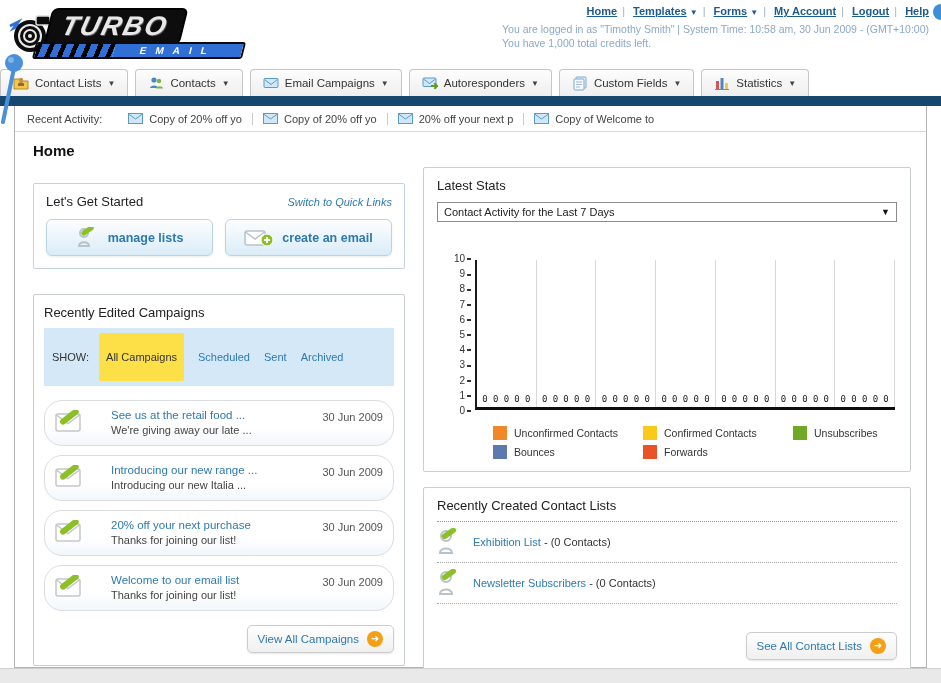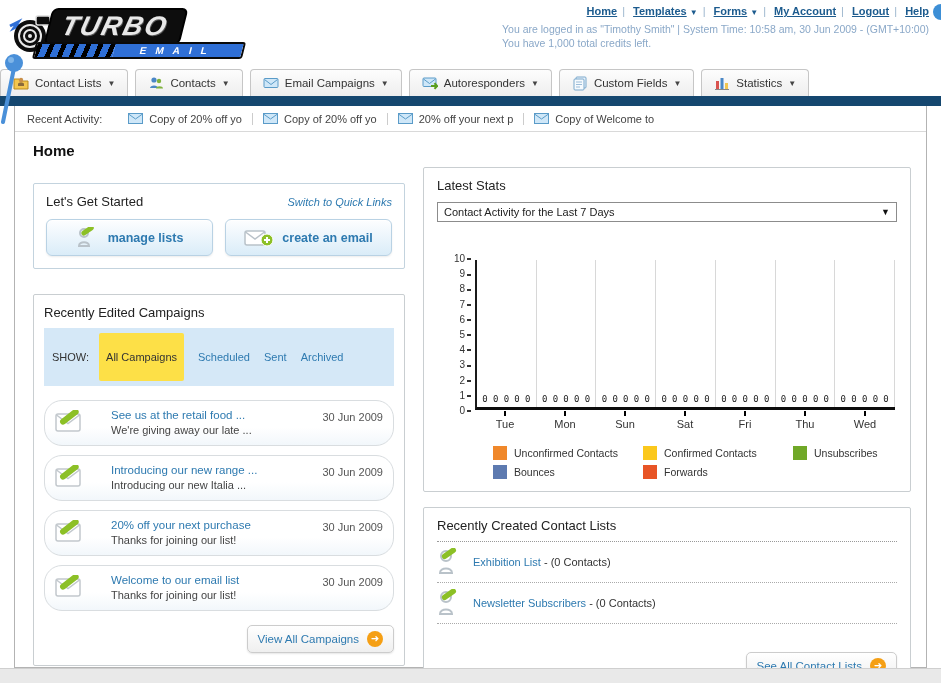--- a/index.html
+++ b/index.html
@@ -471,29 +471,20 @@
               <div class="cgroup">
                 <div class="zeros">
                   <span>0</span>
                   <span>0</span>
                   <span>0</span>
                   <span>0</span>
                   <span>0</span>
                 </div>
               </div>
             </div>
-          <div class="day-row">
-              <div class="day">Tue</div>
-              <div class="day">Mon</div>
-              <div class="day">Sun</div>
-              <div class="day">Sat</div>
-              <div class="day">Fri</div>
-              <div class="day">Thu</div>
-              <div class="day">Wed</div>
-            </div>
         </div>
 
         <div class="legend">
             <div class="legend-item">
               <span class="legend-swatch" style="background: rgb(240, 136, 42);"></span>
               <span>Unconfirmed Contacts</span>
             </div>
             <div class="legend-item">
               <span class="legend-swatch" style="background: rgb(251, 200, 28);"></span>
               <span>Confirmed Contacts</span>

